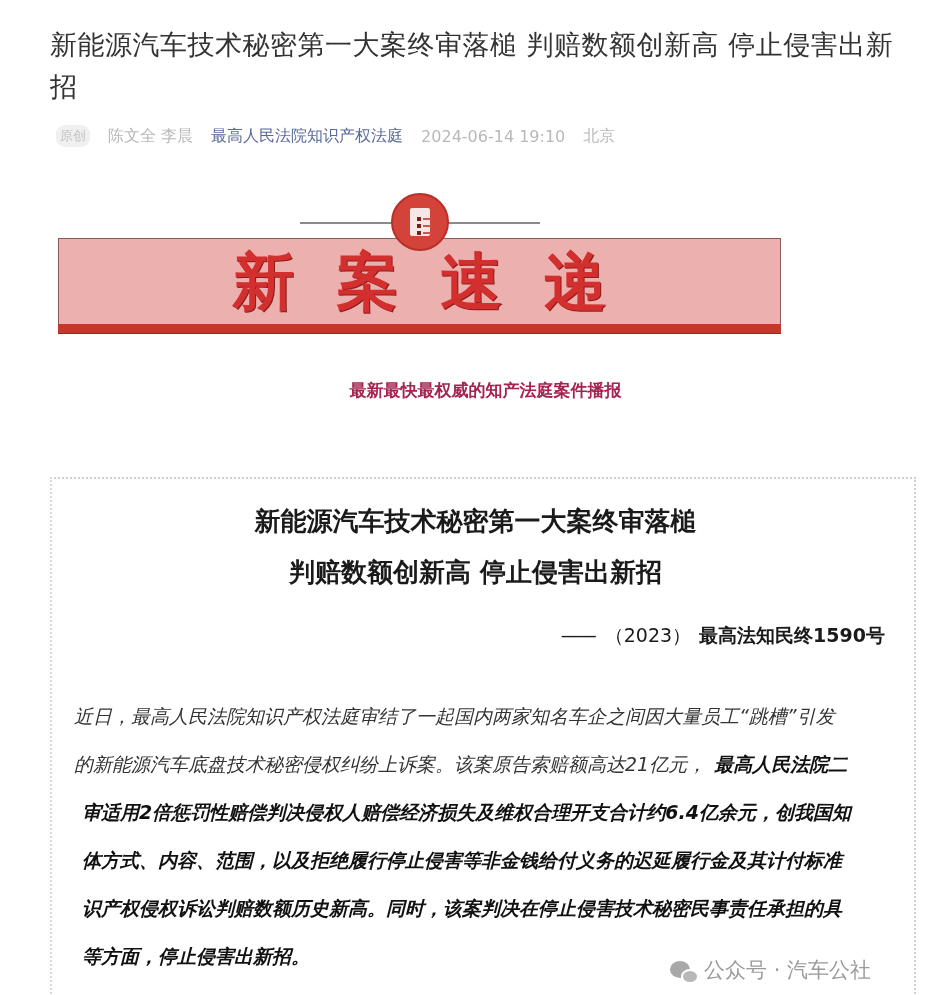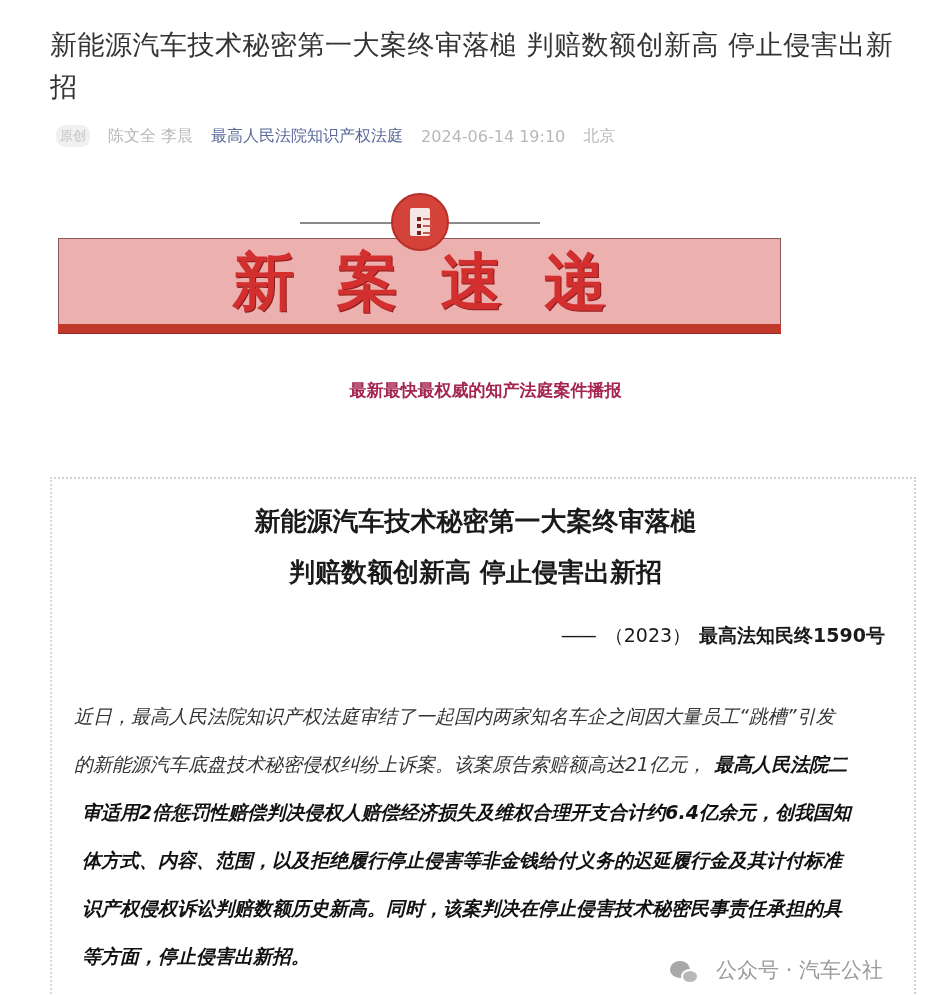--- a/index.html
+++ b/index.html
@@ -80,21 +80,21 @@
     .body-text {
       position: absolute; left: 54px; top: 678px; width: 834px;
       font-size: 19px; line-height: 44px; color: #222222; text-align: justify; font-style: italic;
     }
     .body-text .line { display: block; white-space: nowrap; overflow: hidden; height: 44px; }
     .body-text .plain { color: #333333; font-weight: normal; }
     .body-text .strong { font-weight: bold; color: #111111; }
 
     .watermark {
       position: absolute; left: 650px; top: 944px; height: 28px;
-      display: flex; align-items: center; gap: 12px; font-size: 21px; color: #9a9a9a;
+      display: flex; align-items: center; gap: 0; font-size: 21px; color: #9a9a9a;
     }
     .wechat-icon { width: 30px; height: 26px; position: relative; }
     .wechat-icon .b1 {
       position: absolute; left: 0; top: 0; width: 20px; height: 17px; border-radius: 50%; background: #a8a8a8;
     }
     .wechat-icon .b2 {
       position: absolute; left: 11px; top: 8px; width: 18px; height: 15px; border-radius: 50%; background: #b8b8b8;
       border: 2px solid #fff;
     }
   </style>

